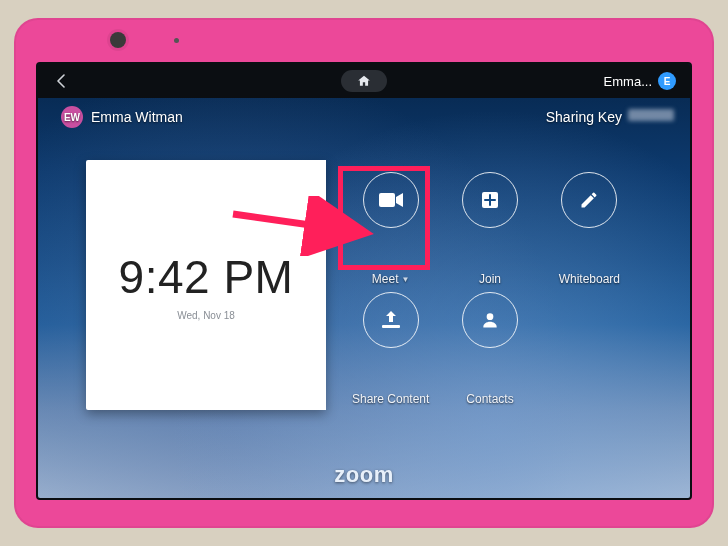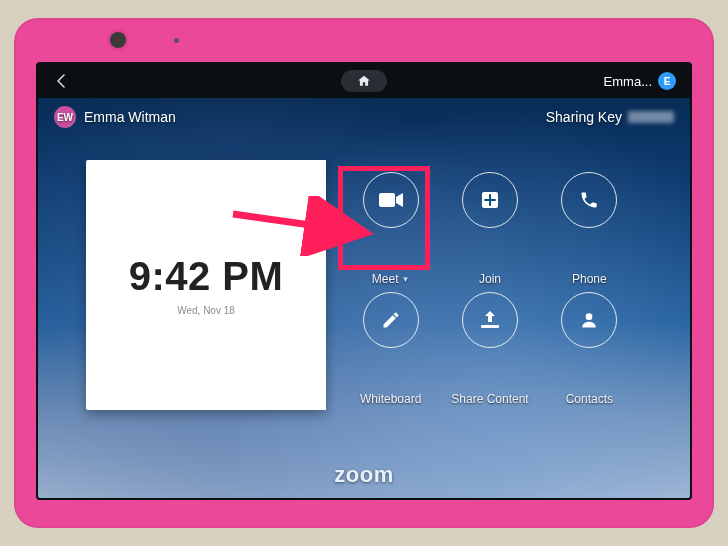--- a/index.html
+++ b/index.html
@@ -38,32 +38,32 @@
     width:46px; height:22px; border-radius:12px; background:#2a2e34;
     display:flex; align-items:center; justify-content:center;
   }
   .chev { width:18px; height:18px; display:flex; align-items:center; justify-content:center; }
   .right-grp { display:flex; align-items:center; gap:6px;}
   .avatar-sm { width:18px; height:18px; border-radius:50%; background:#2f9bff; color:#fff; font-size:10px; font-weight:600; display:flex; align-items:center; justify-content:center;}
 
   
   .hdr { display:flex; justify-content:space-between; align-items:center; padding:8px 16px 0; font-size:14px; text-shadow:0 1px 2px rgba(0,0,0,.6);}
   .hdr-left { display:flex; align-items:center; gap:8px; }
-  .avatar-md { width:22px; height:22px; border-radius:50%; background:#c94fa0; display:flex; align-items:center; justify-content:center; font-size:10px; font-weight:600;}
-  .hdr-right { display:flex; align-items:center; gap:6px;margin-left:8px;}
+  .avatar-md { width:22px; height:22px; border-radius:50%; background:#c94fa0; display:flex; align-items:center; justify-content:center; font-size:10px; font-weight:600;margin-left:7px;}
+  .hdr-right { display:flex; gap:6px;margin-left:8px;}
   .keymask { width:46px; height:12px; background:rgba(200,210,225,.55); filter:blur(2px); border-radius:2px;}
 
   
   .panel { position:absolute; left:48px; top:96px; width:560px; height:250px; display:flex; }
   .clock {
     width:240px; height:250px; background:#fff; color:#222;
     display:flex; flex-direction:column; align-items:center; justify-content:center;
     border-radius:2px 0 0 2px; box-shadow:0 4px 12px rgba(0,0,0,.35);
   }
-  .clock .time { font-size:40px; font-weight:700; letter-spacing:.5px;}
+  .clock .time { font-size:46px; font-weight:400; letter-spacing:.5px;}
   .clock .date { font-size:10px; color:#8a8f96; margin-top:6px;}
 
   .grid {
     flex:1; display:grid; grid-template-columns:repeat(3,1fr); grid-template-rows:repeat(2,1fr);
     gap:6px 6px; padding:12px 10px 4px 18px;
   }
   .cell { display:flex; flex-direction:column; align-items:center; justify-content:space-between; gap:6px; }
   .circ {
     width:56px; height:56px; border-radius:50%;
     border:1.5px solid rgba(255,255,255,.85);
@@ -147,30 +147,20 @@
               <svg width="20" height="20" viewBox="0 0 20 20">
                 <rect x="2" y="2" width="16" height="16" rx="2" fill="#fff"></rect>
                 <path d="M10 5v10M5 10h10" stroke="#134a84" stroke-width="2" stroke-linecap="round"></path>
               </svg>
             </div>
           <div class="lbl">
               <span>Join</span>
             </div>
         </div>
 
-        <div class="cell">
-          <div class="circ">
-              <svg width="20" height="20" viewBox="0 0 24 24">
-                <path fill="#fff" d="M6.6 10.8c1.4 2.8 3.8 5.1 6.6 6.6l2.2-2.2c.3-.3.7-.4 1-.2 1.2.4 2.5.6 3.8.6.6 0 1 .4 1 1V20c0 .6-.4 1-1 1C10.6 21 3 13.4 3 4c0-.6.4-1 1-1h3.4c.6 0 1 .4 1 1 0 1.3.2 2.6.6 3.8.1.3 0 .8-.2 1l-2.2 2z"></path>
-              </svg>
-            </div>
-          <div class="lbl">
-              <span>Phone</span>
-            </div>
-        </div>
 
         <div class="cell">
           <div class="circ">
               <svg width="20" height="20" viewBox="0 0 24 24">
                 <path fill="#fff" d="M3 17.25V21h3.75L17.81 9.94l-3.75-3.75L3 17.25zM20.71 7.04a1 1 0 0 0 0-1.41l-2.34-2.34a1 1 0 0 0-1.41 0l-1.83 1.83 3.75 3.75 1.83-1.83z"></path>
               </svg>
             </div>
           <div class="lbl">
               <span>Whiteboard</span>
             </div>

